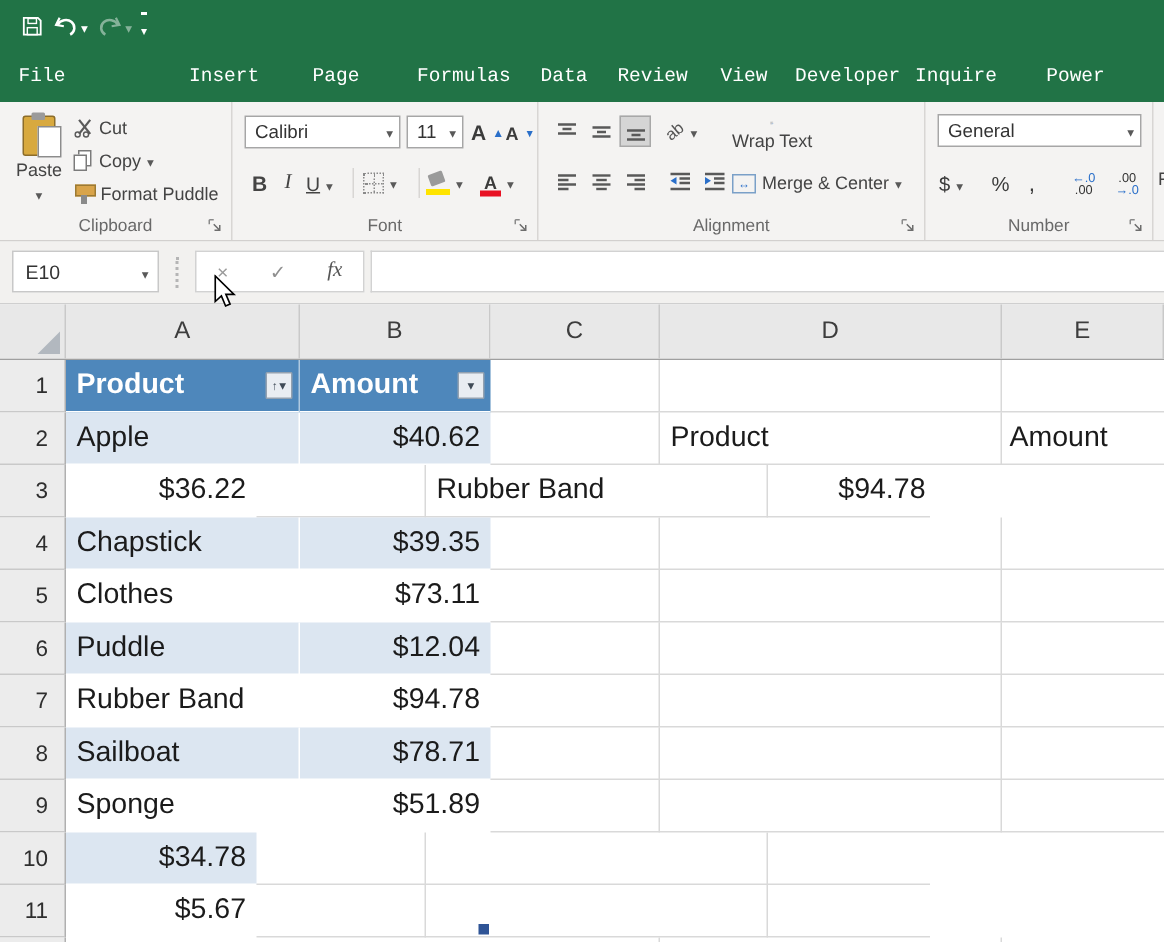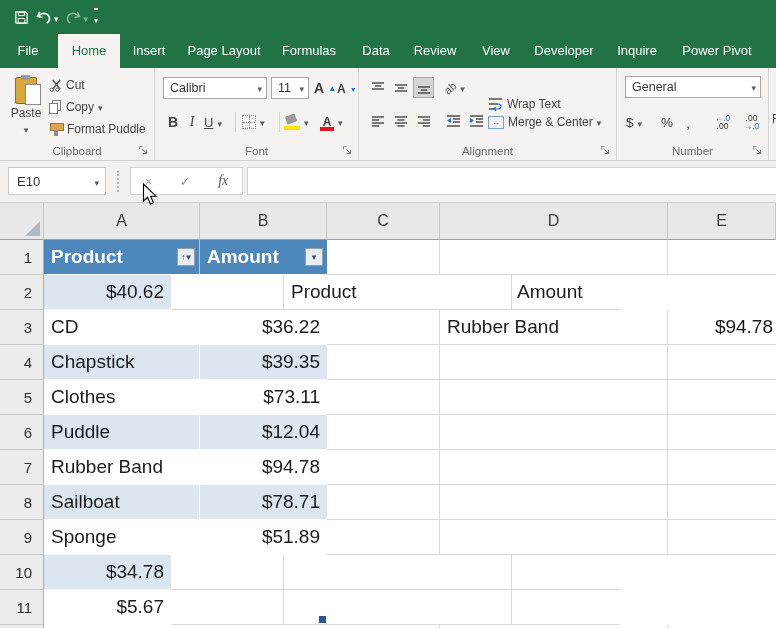--- a/index.html
+++ b/index.html
@@ -11,21 +11,21 @@
   .titlebar { position:absolute; left:0; top:0; width:776px; height:34px; background:#217346; }
   .qat { position:absolute; left:14px; top:4px; height:26px; display:flex; align-items:center; gap:6px; color:#fff; }
   .qat-btn { background:none; border:none; color:#fff; display:flex; align-items:center; gap:2px; height:24px; cursor:default; }
   .qat-btn.disabled { opacity:.45; }
   .caret::after { content:"▾"; font-size:9px; color:#595959; }
   .qat .caret::after { color:#fff; }
   .qat-more { display:inline-block; border-top:2px solid #fff; padding-top:1px; }
   .qat-more::after { content:"▾"; font-size:8px; color:#fff; }
 
   
-  .tabrow { position:absolute; left:0; top:34px; width:776px; height:34px; background:#217346; }
+  .tabrow { position:absolute; left:0; top:34px; width:776px; height:34px; background:#217346;font-family:Liberation Mono, monospace; }
   .tab { position:absolute; top:0; height:34px; line-height:34px; text-align:center;
          color:#fff; font-size:13px; cursor:default; }
   .tab.active { background:#f4f3f2; color:#217346; }
 
   
   .ribbon { position:absolute; left:0; top:68px; width:776px; height:93px; background:#f4f3f2;
             border-bottom:1px solid #d2d0ce; color:#444; font-size:12px; }
   .rgroup { position:absolute; top:0; height:92px; border-right:1px solid #d8d6d4; }
   .g-clip { left:0; width:155px; }
   .g-font { left:155px; width:204px; }
@@ -78,21 +78,21 @@
   .fill-ic::after { content:""; position:absolute; left:0; bottom:0; width:16px; height:4px; background:#ffe400; }
   .b-fill { left:128px; width:32px; }
   .fc-ic { width:14px; height:15px; position:relative; font-weight:bold; font-size:12px; color:#3b3b3b; text-align:center; }
   .fc-ic::after { content:""; position:absolute; left:0; bottom:-1px; width:14px; height:4px; background:#e81123; }
   .b-fontcolor { left:164px; width:32px; }
 
   
   .sq { width:21px; height:21px; justify-content:center; }
   .b-orient { left:84px; top:9px; height:22px; }
   .orient-ab { display:inline-block; transform:rotate(-40deg); font-size:11px; color:#555; }
-  .b-wrap { left:128px; top:25px; height:22px; }
+  .b-wrap { left:128px; top:12px; height:22px;flex-direction:column; }
   .b-merge { left:128px; top:42px; height:24px; }
   .merge-ic { width:16px; height:13px; border:1px solid #7aa0c8; position:relative; font-size:8px; color:#2a6fc9;
               display:flex; align-items:center; justify-content:center; }
 
   
   .num-combo { left:8px; top:8px; width:136px; height:22px; }
   .nb { top:42px; height:24px; font-size:13.5px; color:#3b3b3b; }
   .b-cur { left:8px; width:28px; }
   .b-pct { left:40px; width:20px; justify-content:center; }
   .b-com { left:62px; width:18px; justify-content:center; font-size:15px; }
@@ -189,21 +189,20 @@
         <span class="caret"></span>
       </button>
       <button class="qat-btn">
         <span class="qat-more"></span>
       </button>
     </div>
   </div>
 
   <div class="tabrow">
     <div class="tab" style="left:8px;width:40px">File</div>
-    <div class="tab active" style="left:58px;width:62px">Home</div>
     <div class="tab" style="left:126px;width:46px">Insert</div>
     <div class="tab" style="left:184px;width:80px">Page Layout</div>
     <div class="tab" style="left:278px;width:62px">Formulas</div>
     <div class="tab" style="left:354px;width:44px">Data</div>
     <div class="tab" style="left:410px;width:50px">Review</div>
     <div class="tab" style="left:474px;width:44px">View</div>
     <div class="tab" style="left:530px;width:68px">Developer</div>
     <div class="tab" style="left:610px;width:54px">Inquire</div>
     <div class="tab" style="left:678px;width:78px">Power Pivot</div>
   </div>
@@ -456,28 +455,28 @@
         <span class="filterbtn"></span>
       </div>
       <div class="cell cc"></div>
       <div class="cell cd"></div>
       <div class="cell ce"></div>
     </div>
 
     <div id="grid-rows">
         <div class="srow tblrow banded">
           <div class="cell gut">2</div>
+          <div class="cell ca">Apple</div>
           <div class="cell cb">$40.62</div>
           <div class="cell cc"></div>
           <div class="cell cd">Product</div>
           <div class="cell ce">Amount</div>
         </div>
         <div class="srow tblrow plain">
           <div class="cell gut">3</div>
-          <div class="cell ca">CD</div>
           <div class="cell cb">$36.22</div>
           <div class="cell cc"></div>
           <div class="cell cd">Rubber Band</div>
           <div class="cell ce num">$94.78</div>
         </div>
         <div class="srow tblrow banded">
           <div class="cell gut">4</div>
           <div class="cell ca">Chapstick</div>
           <div class="cell cb">$39.35</div>
           <div class="cell cc"></div>

